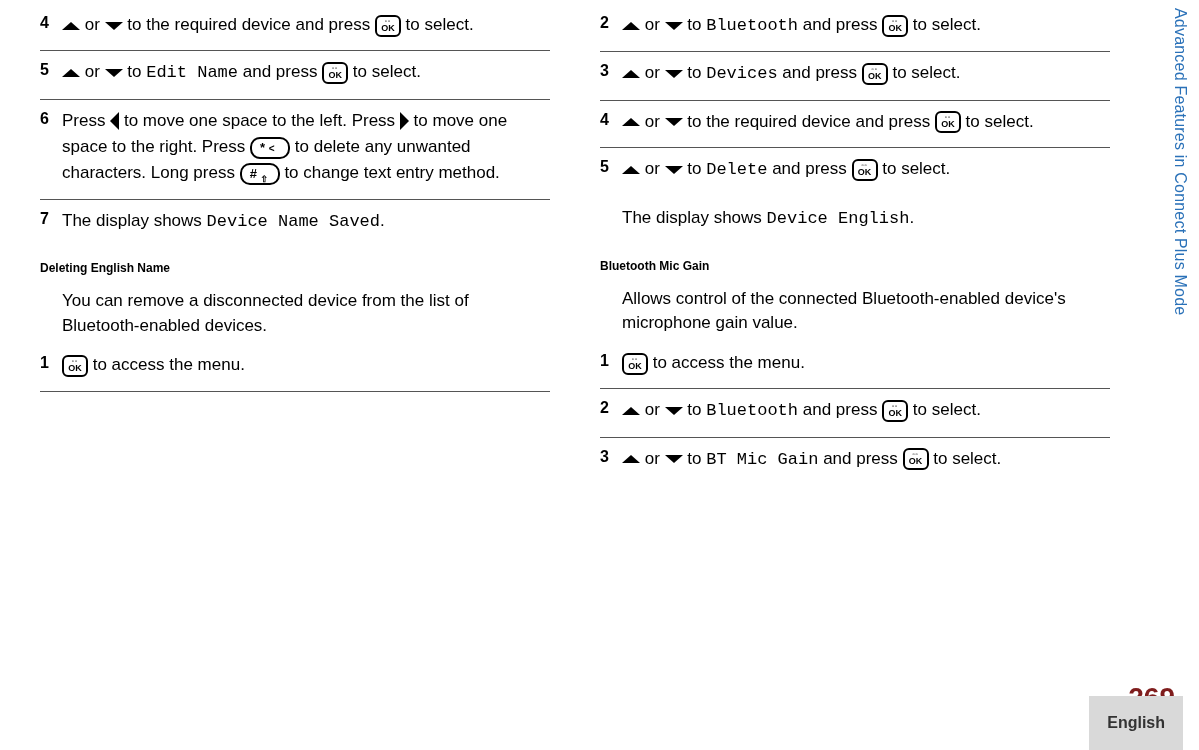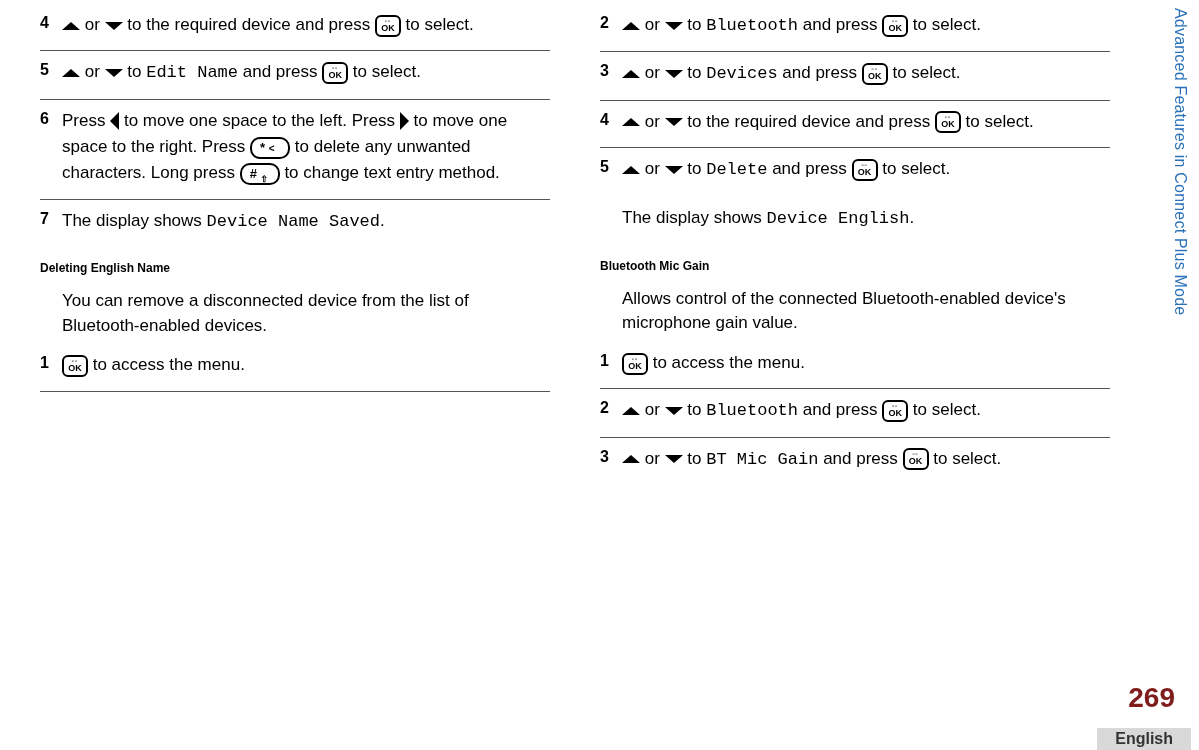--- a/index.html
+++ b/index.html
@@ -124,24 +124,24 @@
   .page-num {
     position: absolute;
     right: 24px;
     bottom: 36px;
     font-size: 28px;
     font-weight: bold;
     color: #7f1d1d;
   }
   .footer-lang {
     position: absolute;
-    right: 8px;
+    right: 16px;
     bottom: 0;
     background: #d9d9d9;
-    padding: 2px 18px;
+    padding: 18px 18px;
     font-size: 16px;
     font-weight: bold;
     color: #333;
   }
 </style>
 </head>
 <body>
 
 <div class="page">
   <div class="col" id="left-col">

